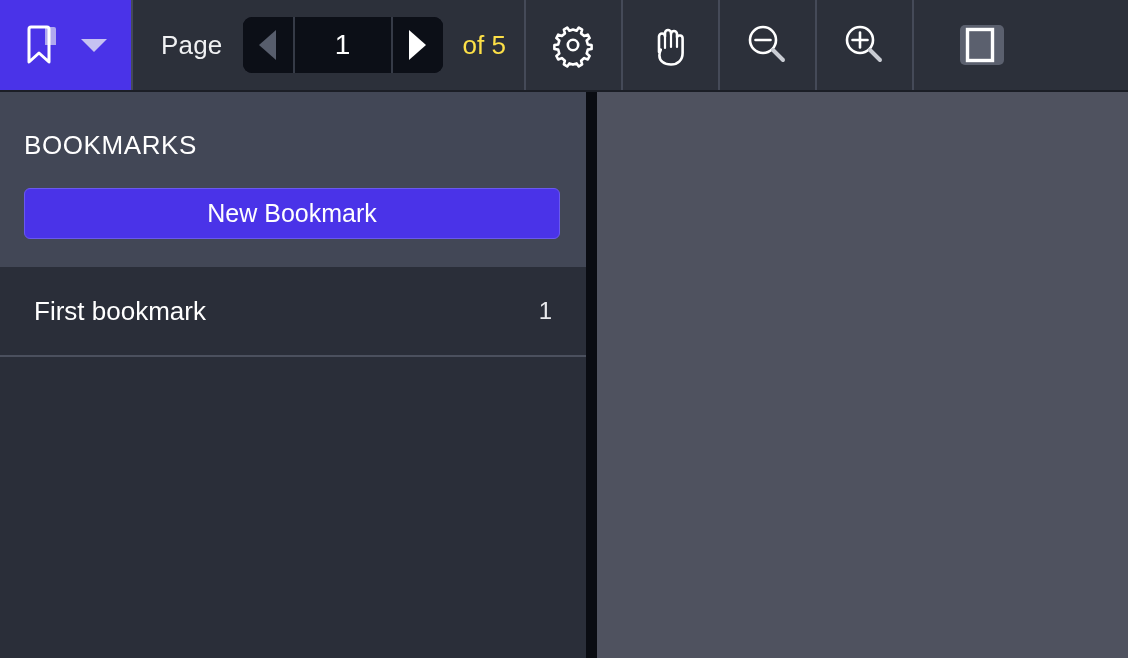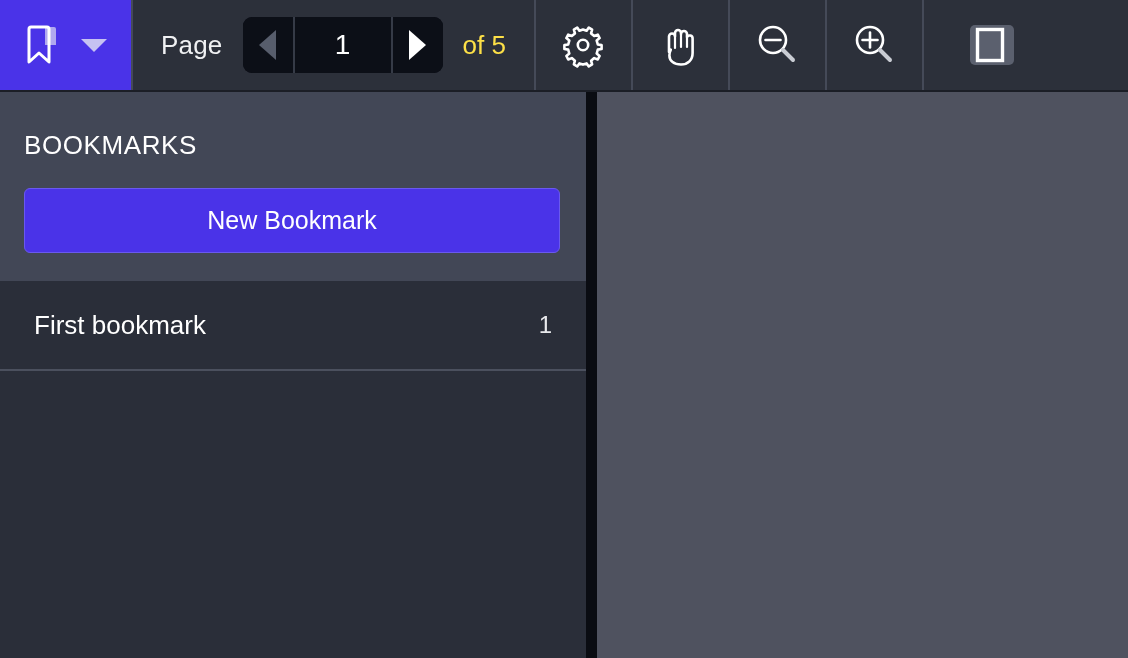--- a/index.html
+++ b/index.html
@@ -30,21 +30,21 @@
     width:0; height:0;
     border-left:13px solid transparent;
     border-right:13px solid transparent;
     border-top:13px solid #c6c2f2;
   }
   .tb-divider { width:2px; flex:0 0 2px; background:#454a58; }
 
   .tb-page {
     flex:0 0 auto;
     display:flex; align-items:center;
-    padding:0 28px 0 28px;
+    padding:0 18px 0 28px;
     gap:20px;
   }
   .page-label { color:#f0f1f3; font-size:26px; letter-spacing:.2px; }
   .page-nav {
     display:flex; align-items:stretch;
     height:56px;
     background:#0c0f17;
     border-radius:9px;
     overflow:hidden;
   }
@@ -97,21 +97,21 @@
   .sb-title {
     color:#ffffff; font-size:26px; letter-spacing:.6px;
     margin-bottom:27px;
   }
   .new-bm {
     display:block; width:100%;
     background:#4a33e8;
     border:1px solid #6a59ee;
     border-radius:6px;
     color:#ffffff; font-size:25px;
-    padding:17px 0;
+    padding:10px 0;
     text-align:center;
     cursor:pointer;
     font-family:"Liberation Sans", sans-serif;
   }
   .bm-list { flex:1 1 auto; background:#2a2e39; min-height:0; }
   .bm-row {
     height:90px;
     display:flex; align-items:center; justify-content:space-between;
     padding:15px 34px;
     border-bottom:2px solid #4b505e;

